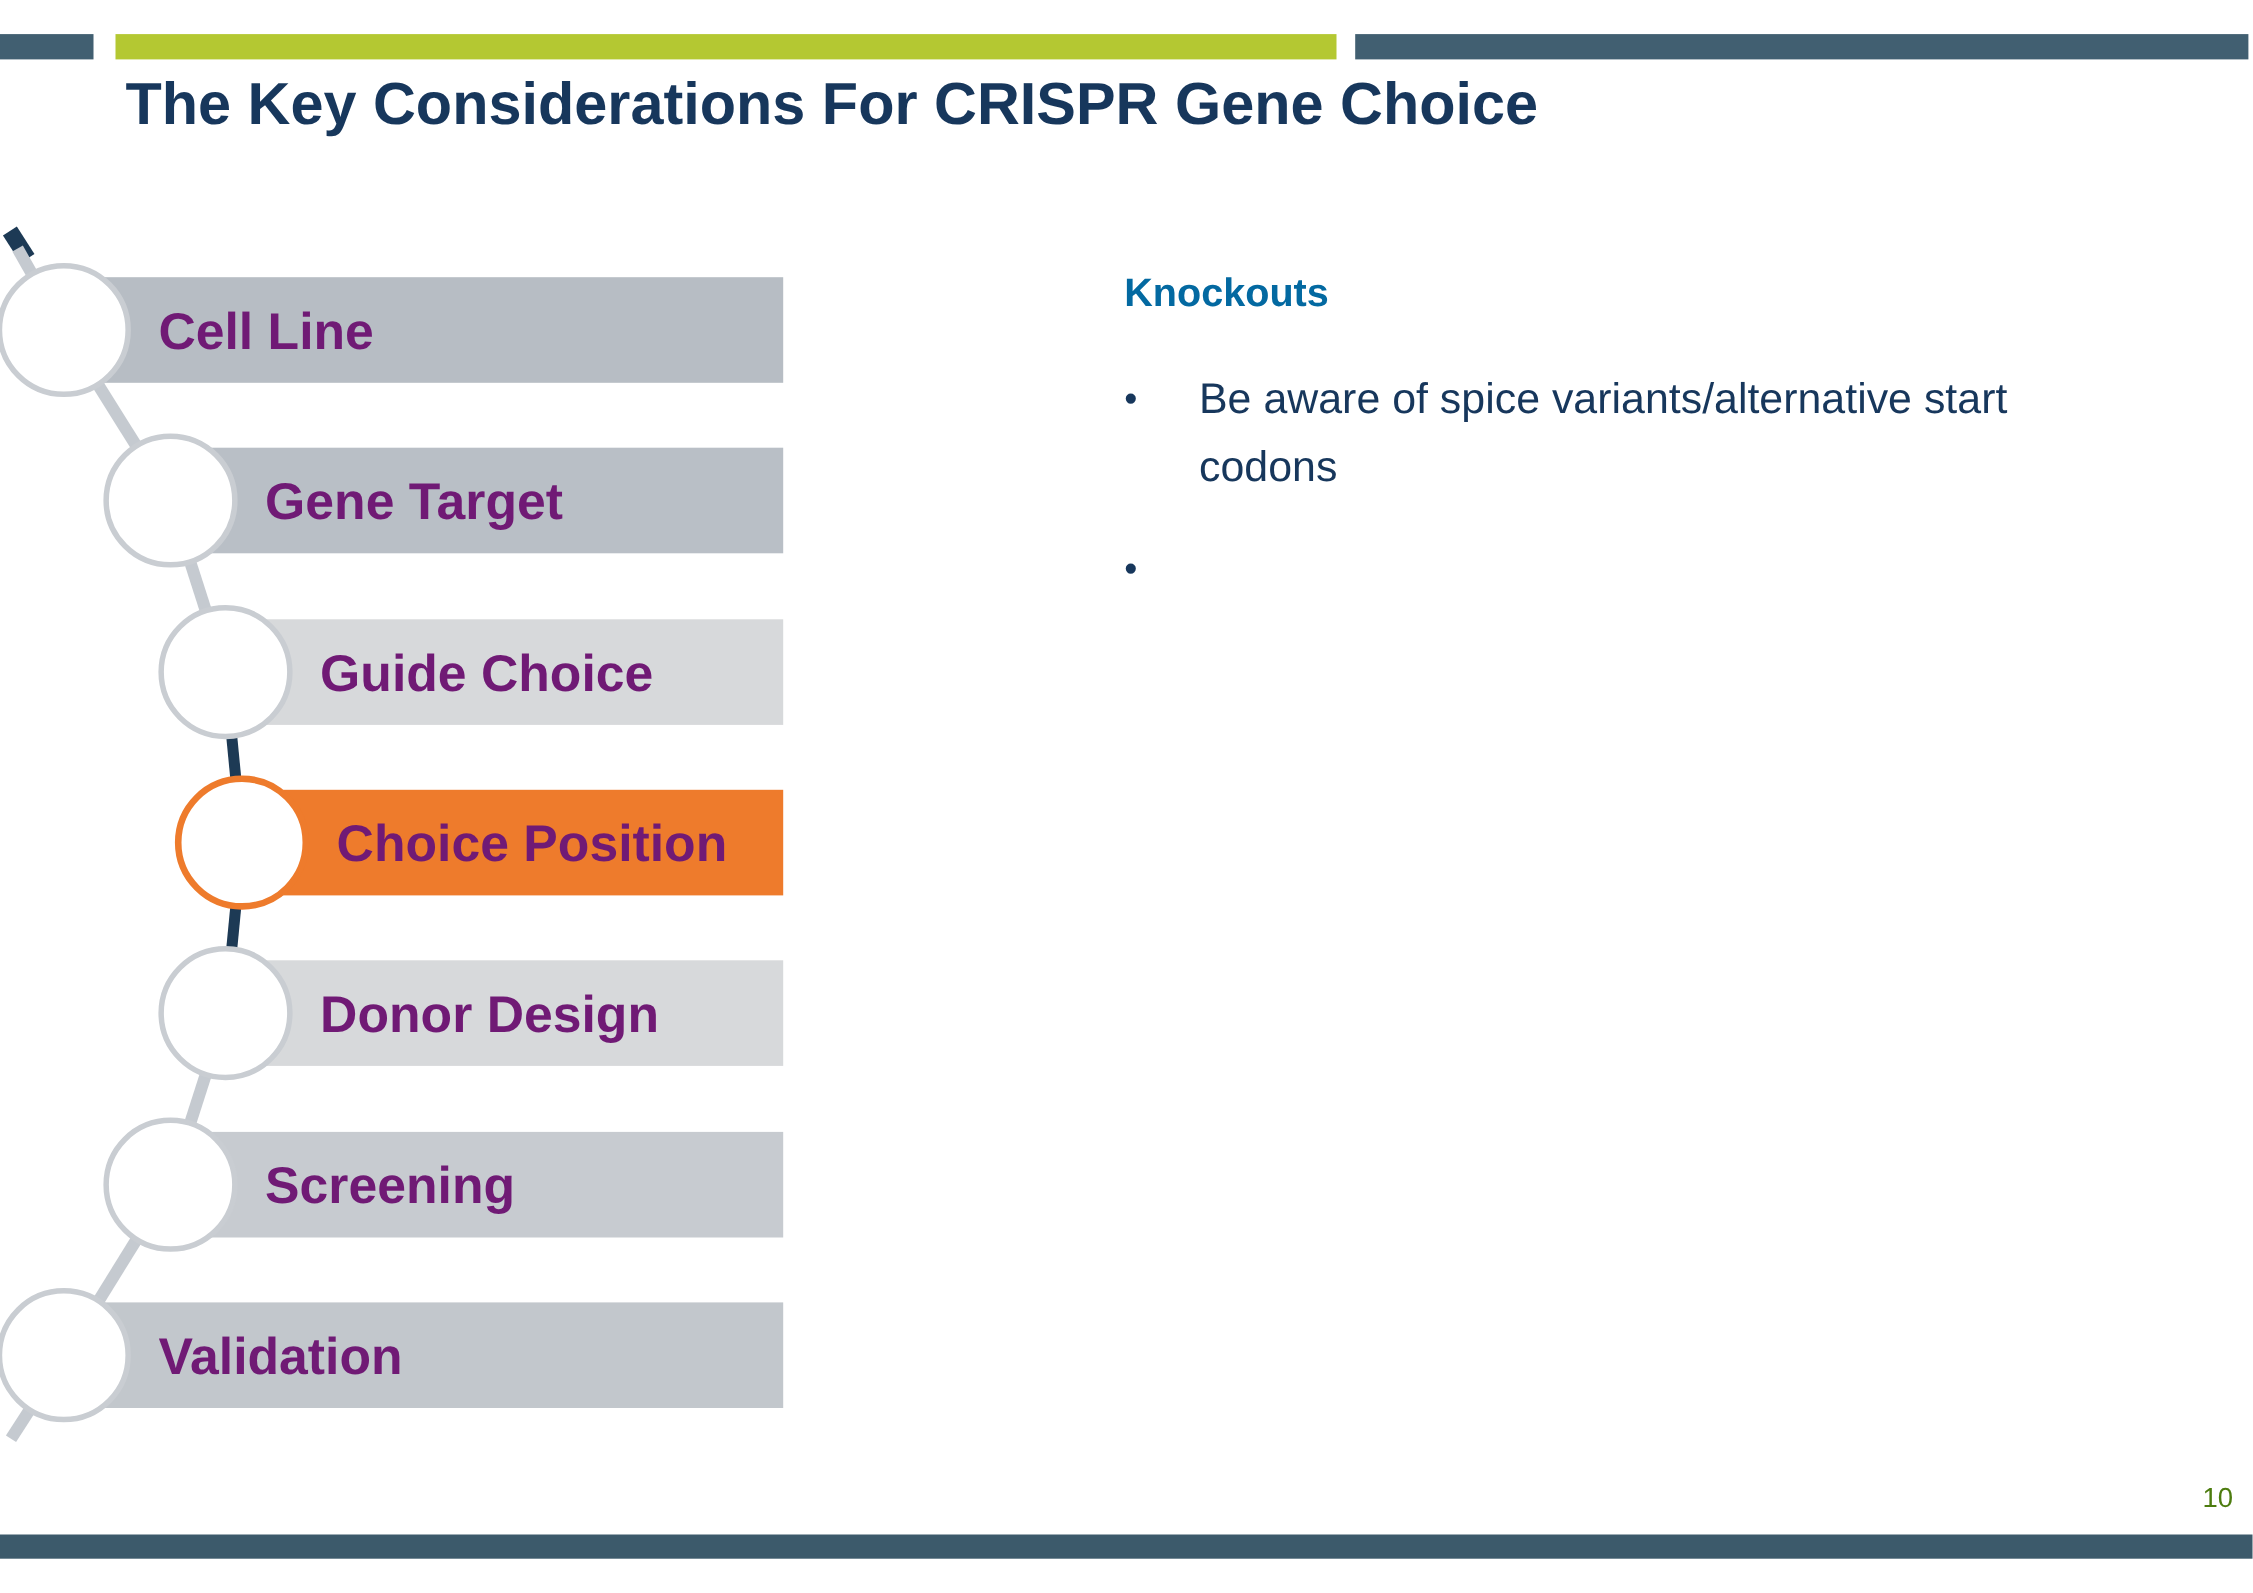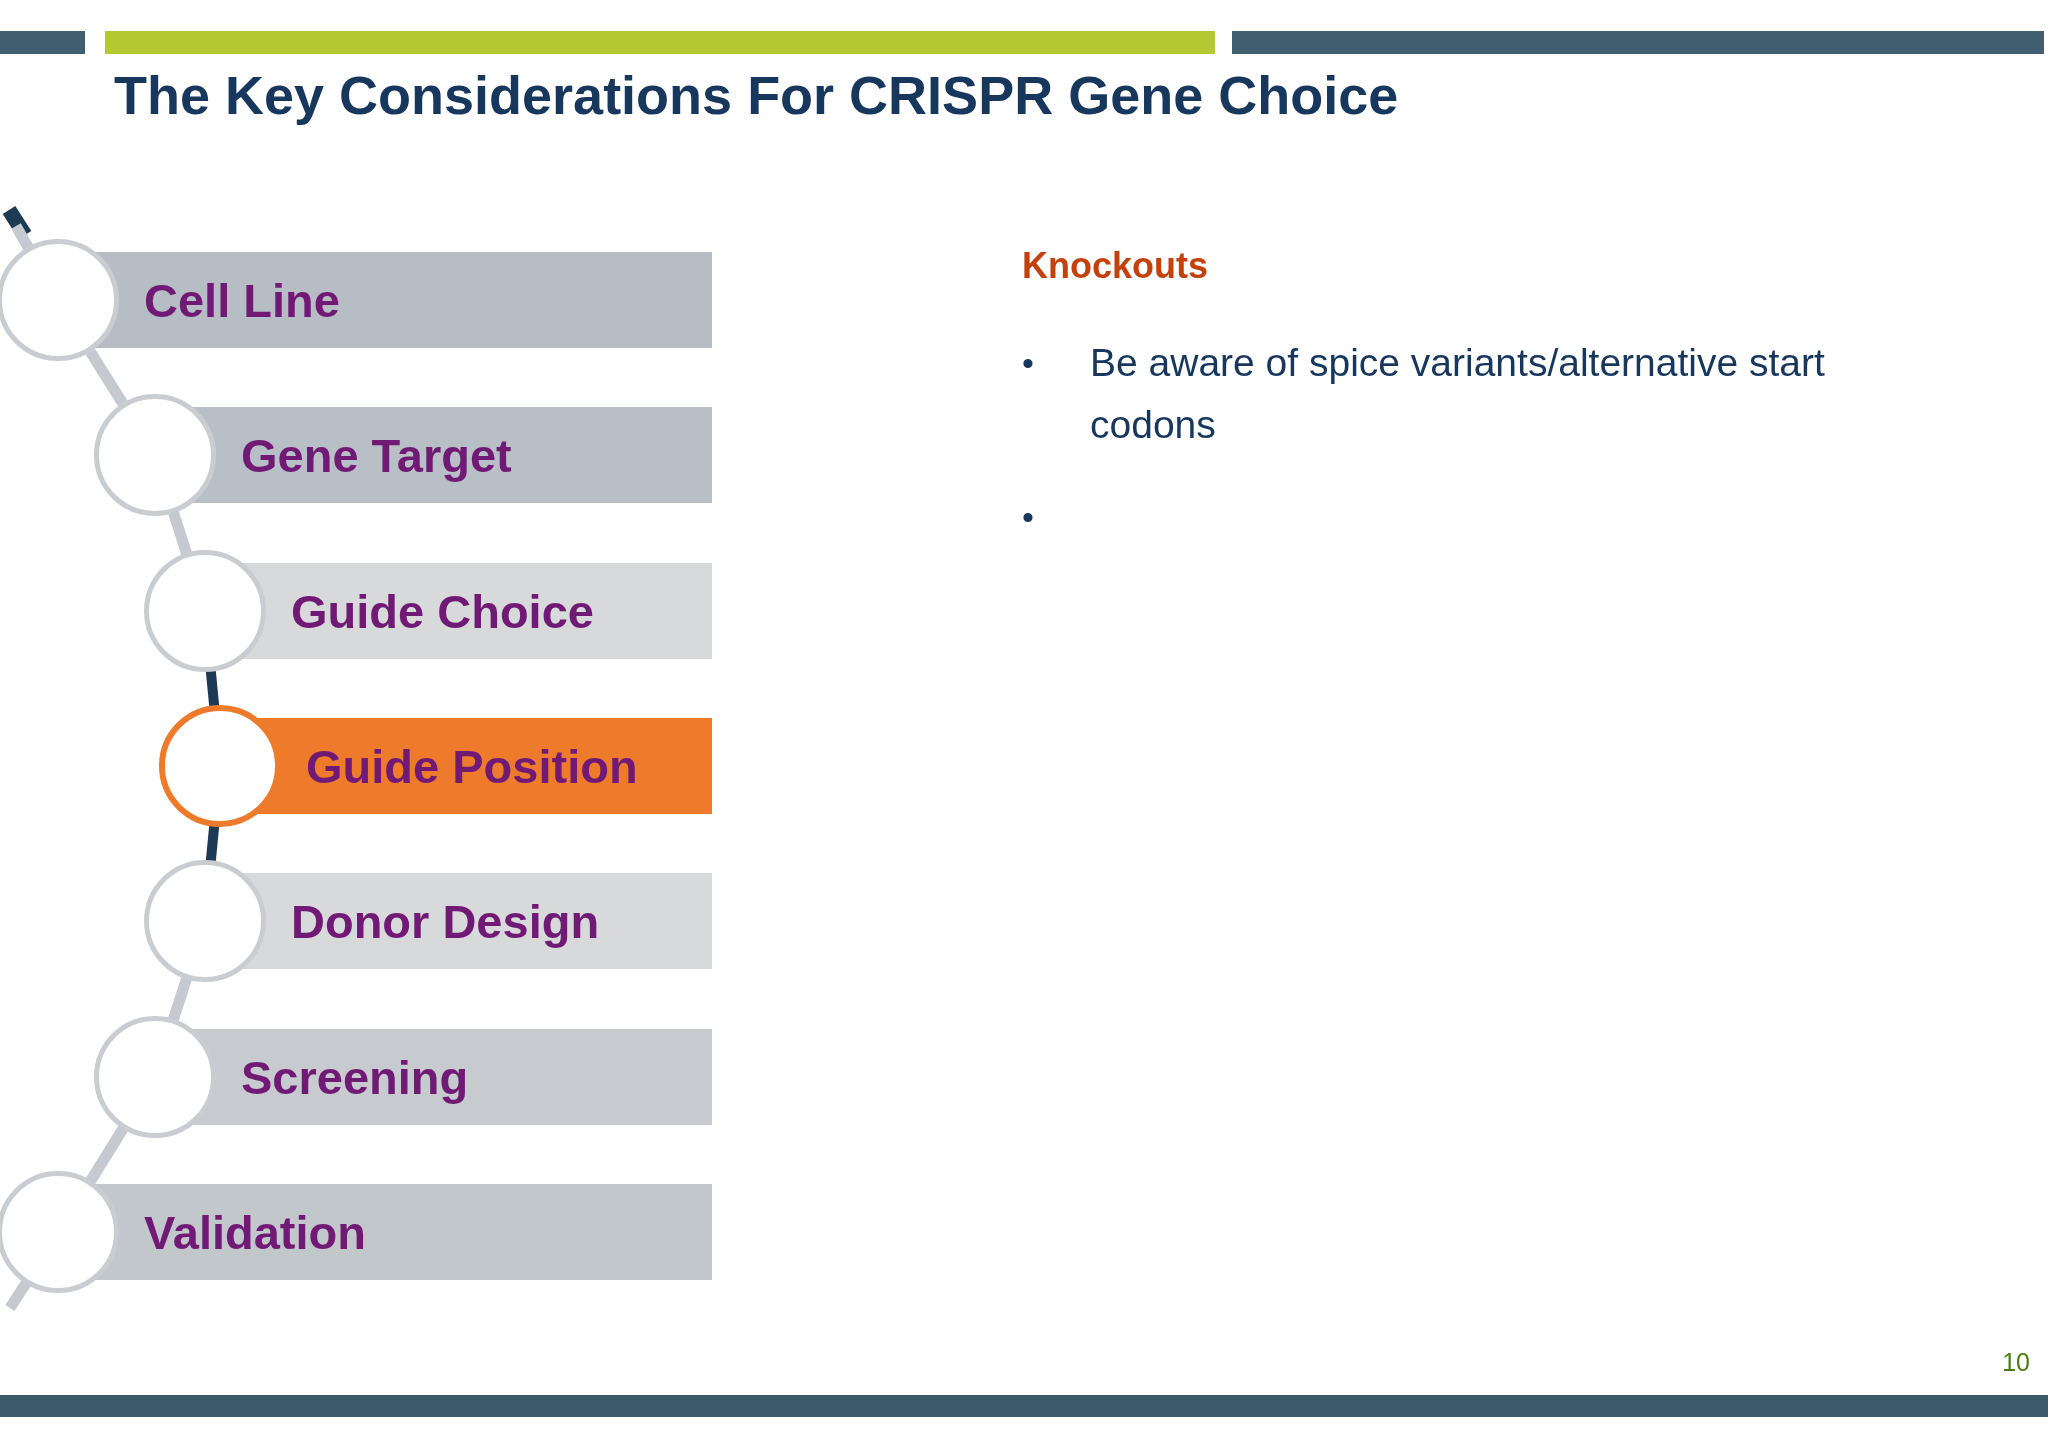--- a/index.html
+++ b/index.html
@@ -46,21 +46,21 @@
   .s1 .circle { left:94px;  top:394px; }
   .s2 .circle { left:144px; top:550px; }
   .s3 .circle { left:159px; top:705px; border-color:#ee7b2c; border-width:6px; }
   .s4 .circle { left:144px; top:860px; }
   .s5 .circle { left:94px;  top:1016px; }
   .s6 .circle { left:-3px;  top:1171px; }
 
   
   .kh {
     position:absolute; left:1022px; top:243px; margin:0;
-    font-size:36px; line-height:46px; font-weight:bold; color:#c2410c;
+    font-size:36px; line-height:46px; font-weight:bold; color:#0369a1;
   }
   .bullet-item {
     position:absolute; left:1022px; display:flex; align-items:flex-start;
     font-size:39px; line-height:62px; color:#17375c;
   }
   .bullet-item .marker { width:68px; font-size:34px; line-height:62px; flex:none; }
   .bullet-item .btext .bline { white-space:nowrap; }
   .bullet-item .btext .bline:empty { display:none; }
   .b0 { top:332px; }
   .b1 { top:486px; }
@@ -110,21 +110,21 @@
 
     <div class="step s2">
       <div class="bar">
         <span class="label">Guide Choice</span>
       </div>
       <div class="circle"></div>
     </div>
 
     <div class="step s3">
       <div class="bar">
-        <span class="label">Guide Position</span>
+        <span class="label">Choice Position</span>
       </div>
       <div class="circle"></div>
     </div>
 
     <div class="step s4">
       <div class="bar">
         <span class="label">Donor Design</span>
       </div>
       <div class="circle"></div>
     </div>

